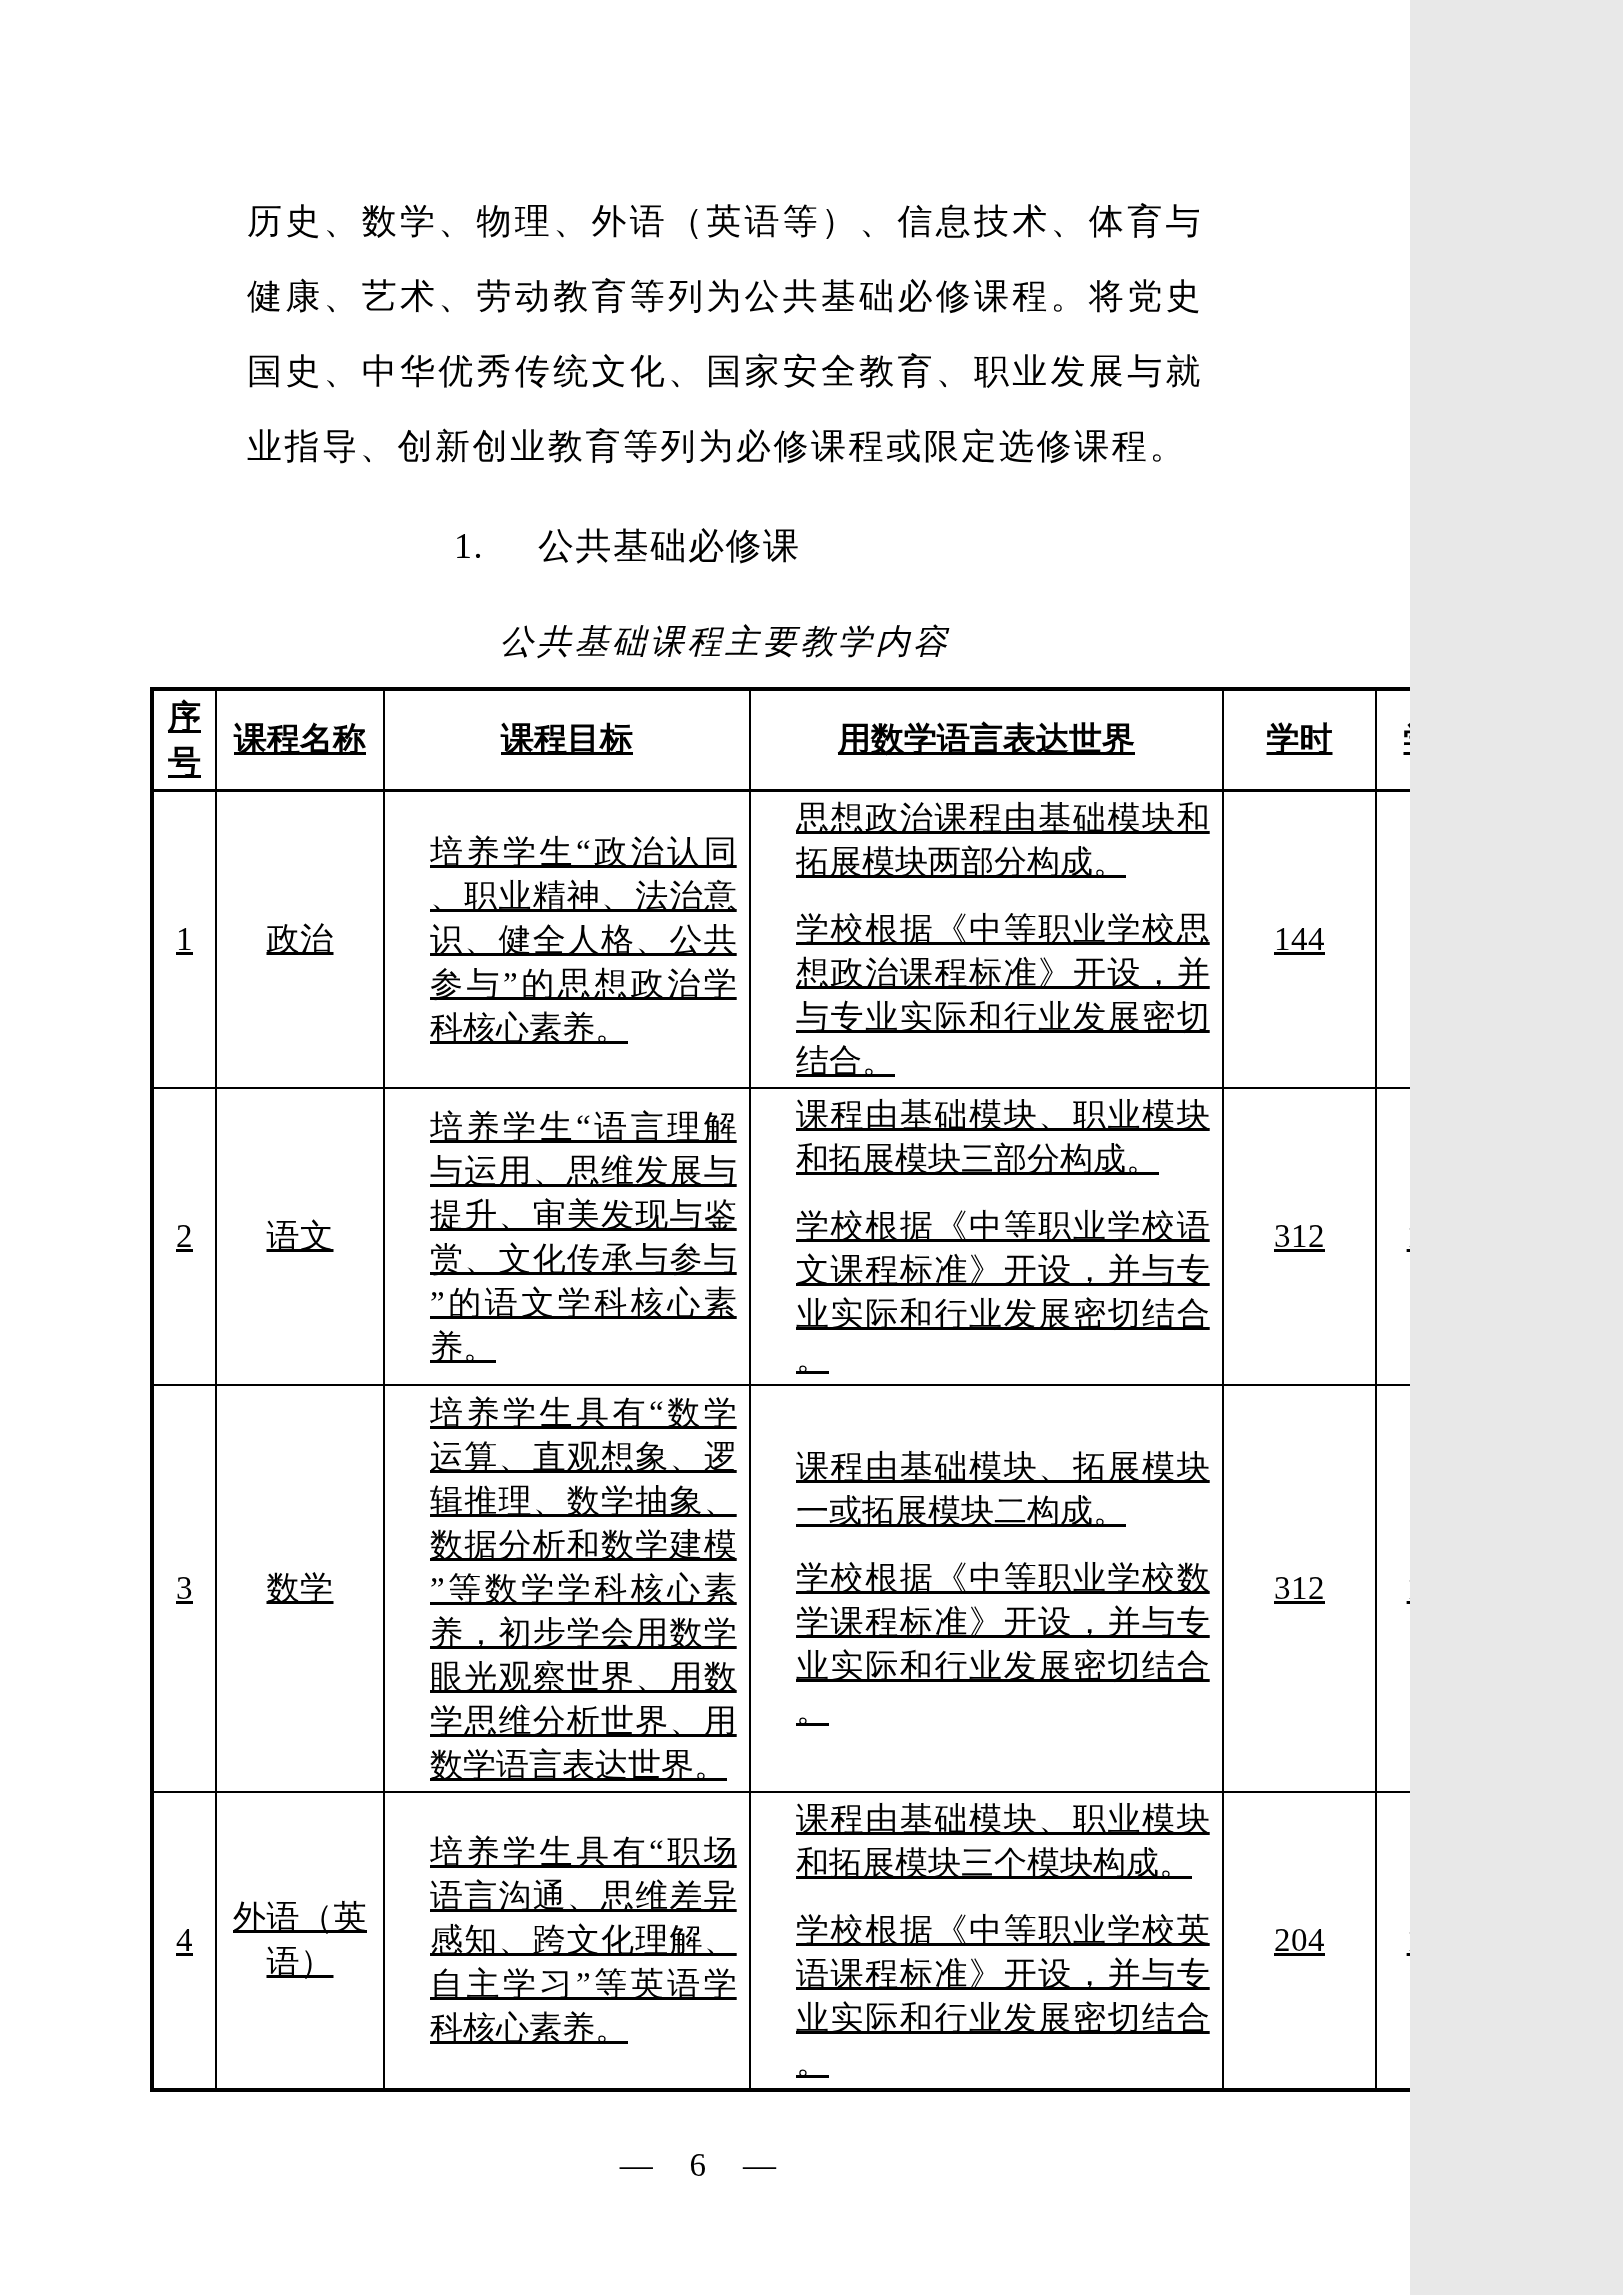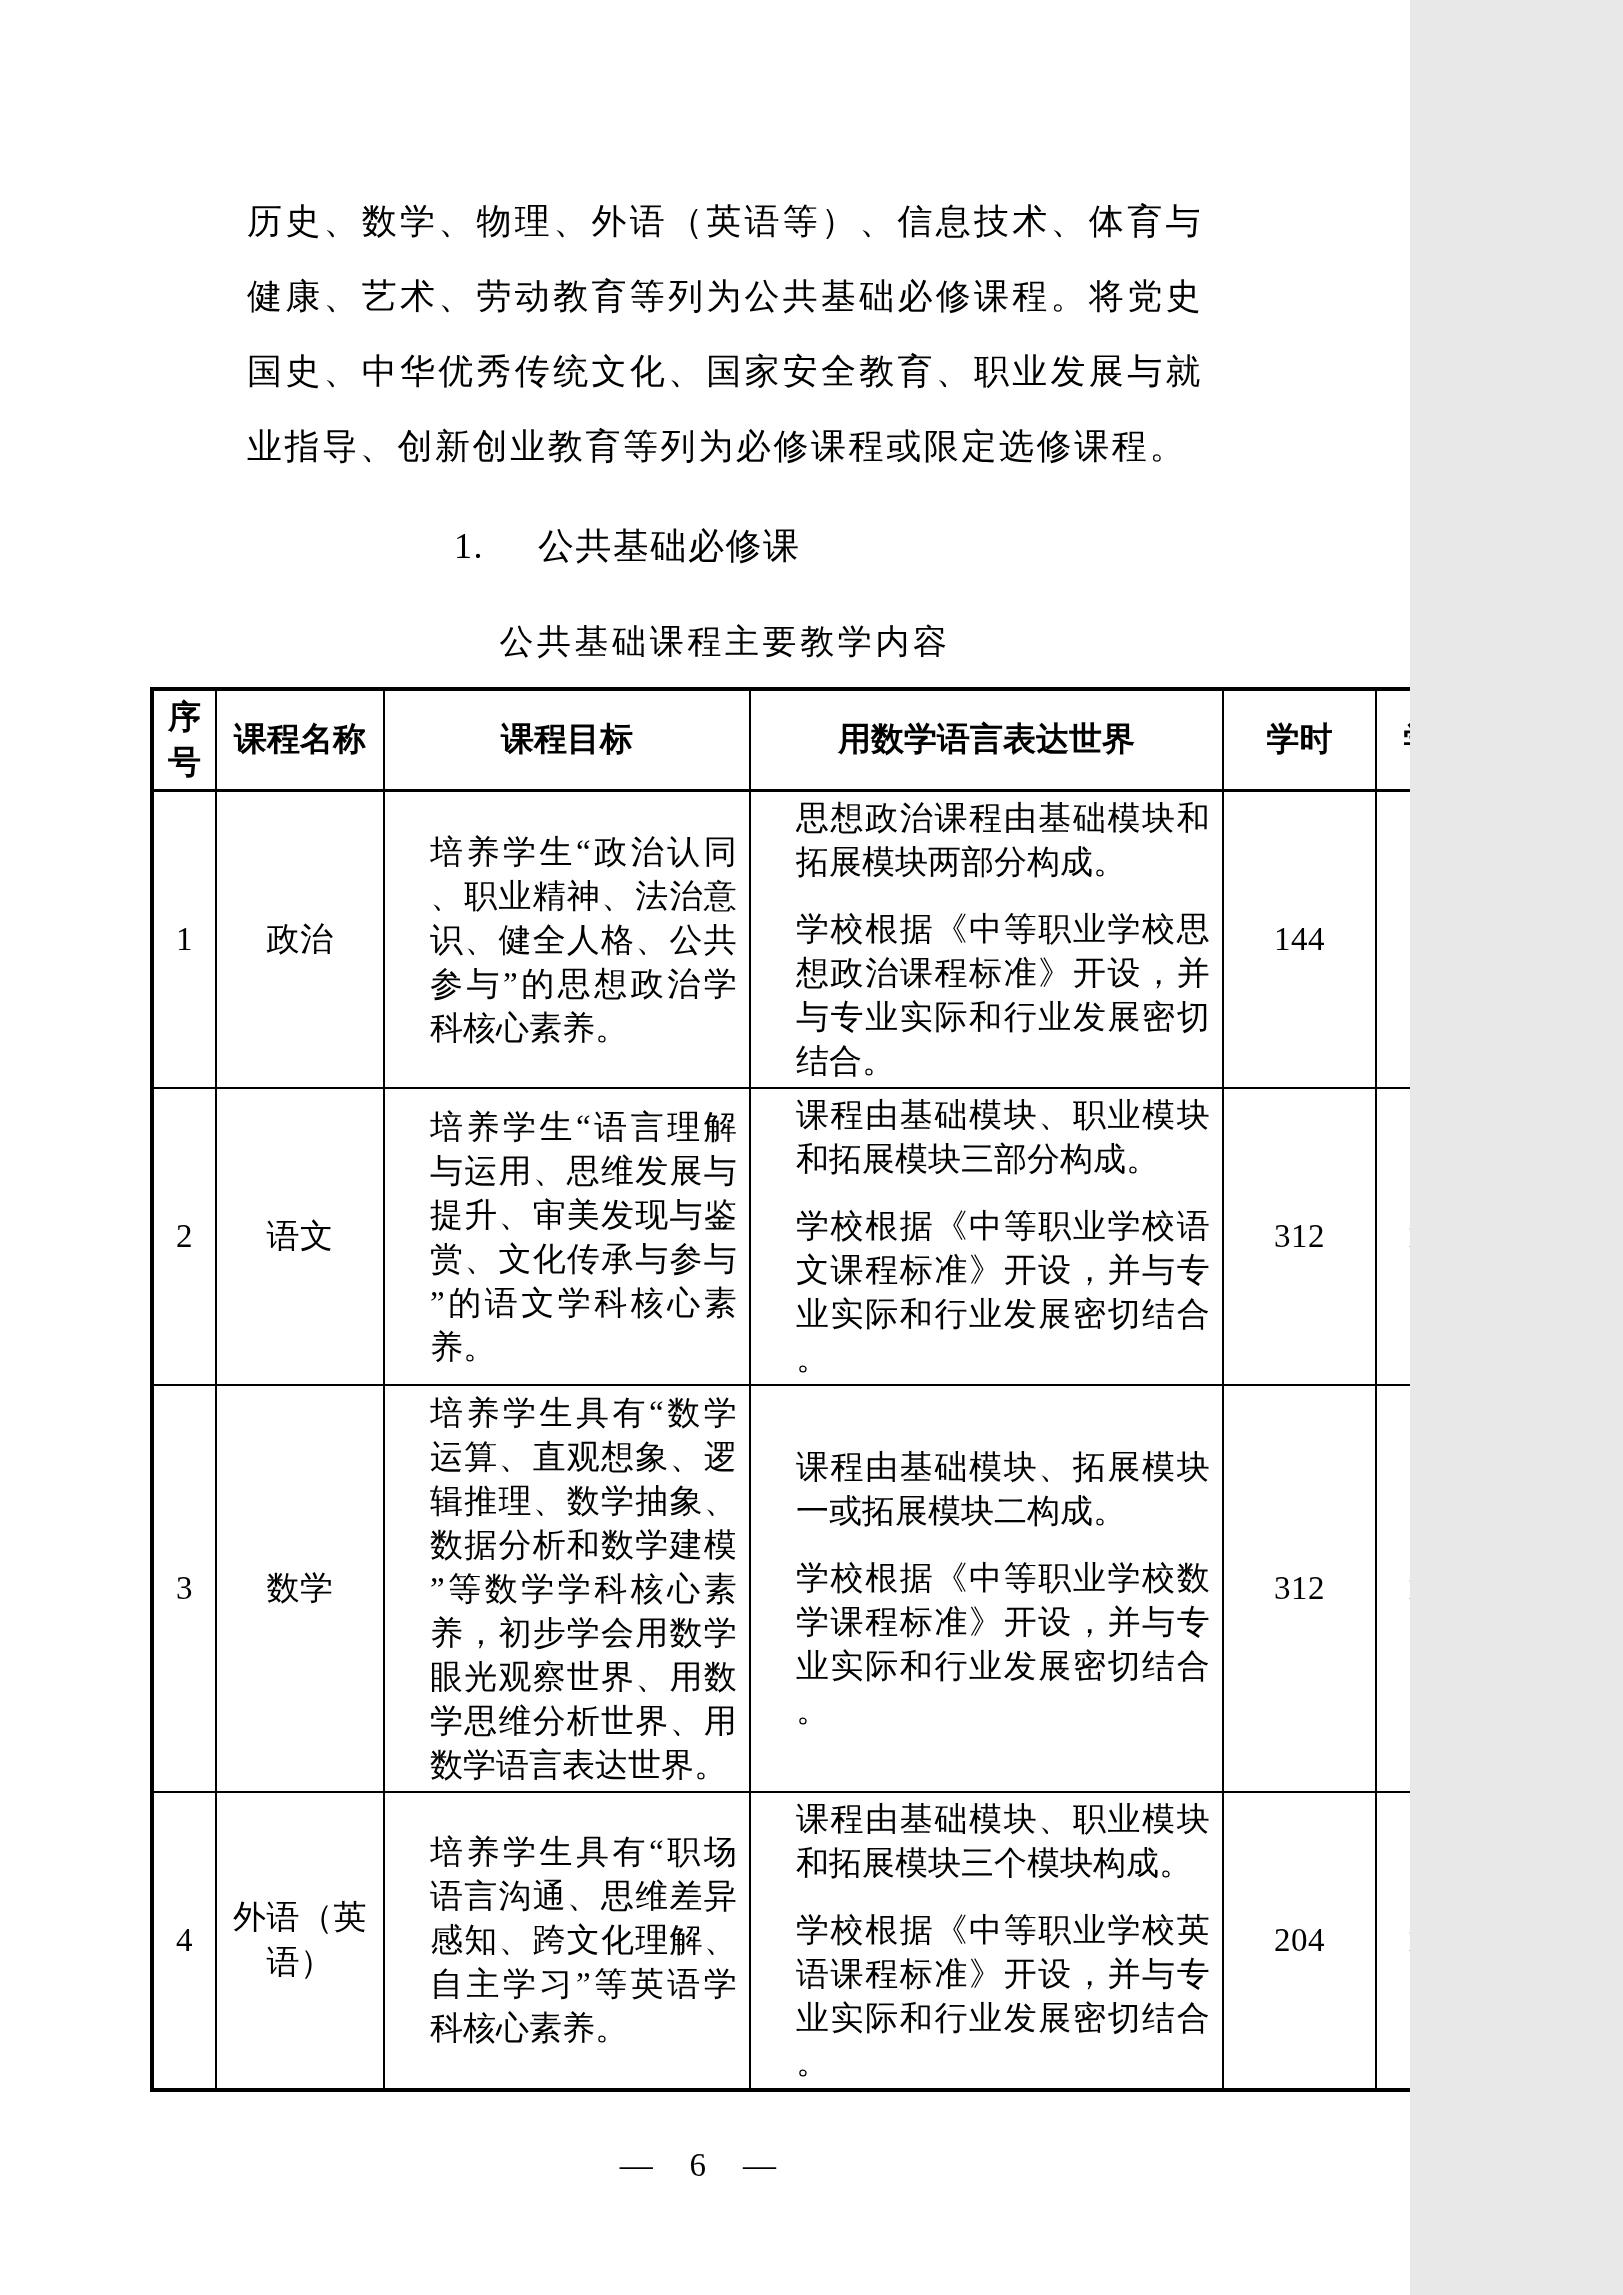--- a/index.html
+++ b/index.html
@@ -31,29 +31,31 @@
     line-height: 75px;
     font-weight: normal;
     letter-spacing: 1.5px;
   }
   .heading .heading-number { margin-right: 54px; }
   .table-title {
     margin: 20.4px 0 0 0;
     text-align: center;
     font-size: 34px;
     line-height: 75px;
+    font-style: italic;
     font-weight: 500;
     letter-spacing: 3.6px;
   }
   table.course-table {
     margin: 7.7px 0 0 150px;
     width: 1347px;
     table-layout: fixed;
     border-collapse: collapse;
     border: 4.1px solid #000;
+    text-decoration: underline;
   }
   .course-table th, .course-table td {
     border: 2px solid #000;
     vertical-align: middle;
     font-size: 33px;
     line-height: 45px;
     padding: 4.1px 12.3px;
     overflow: hidden;
   }
   .course-table tr.header-row th {

